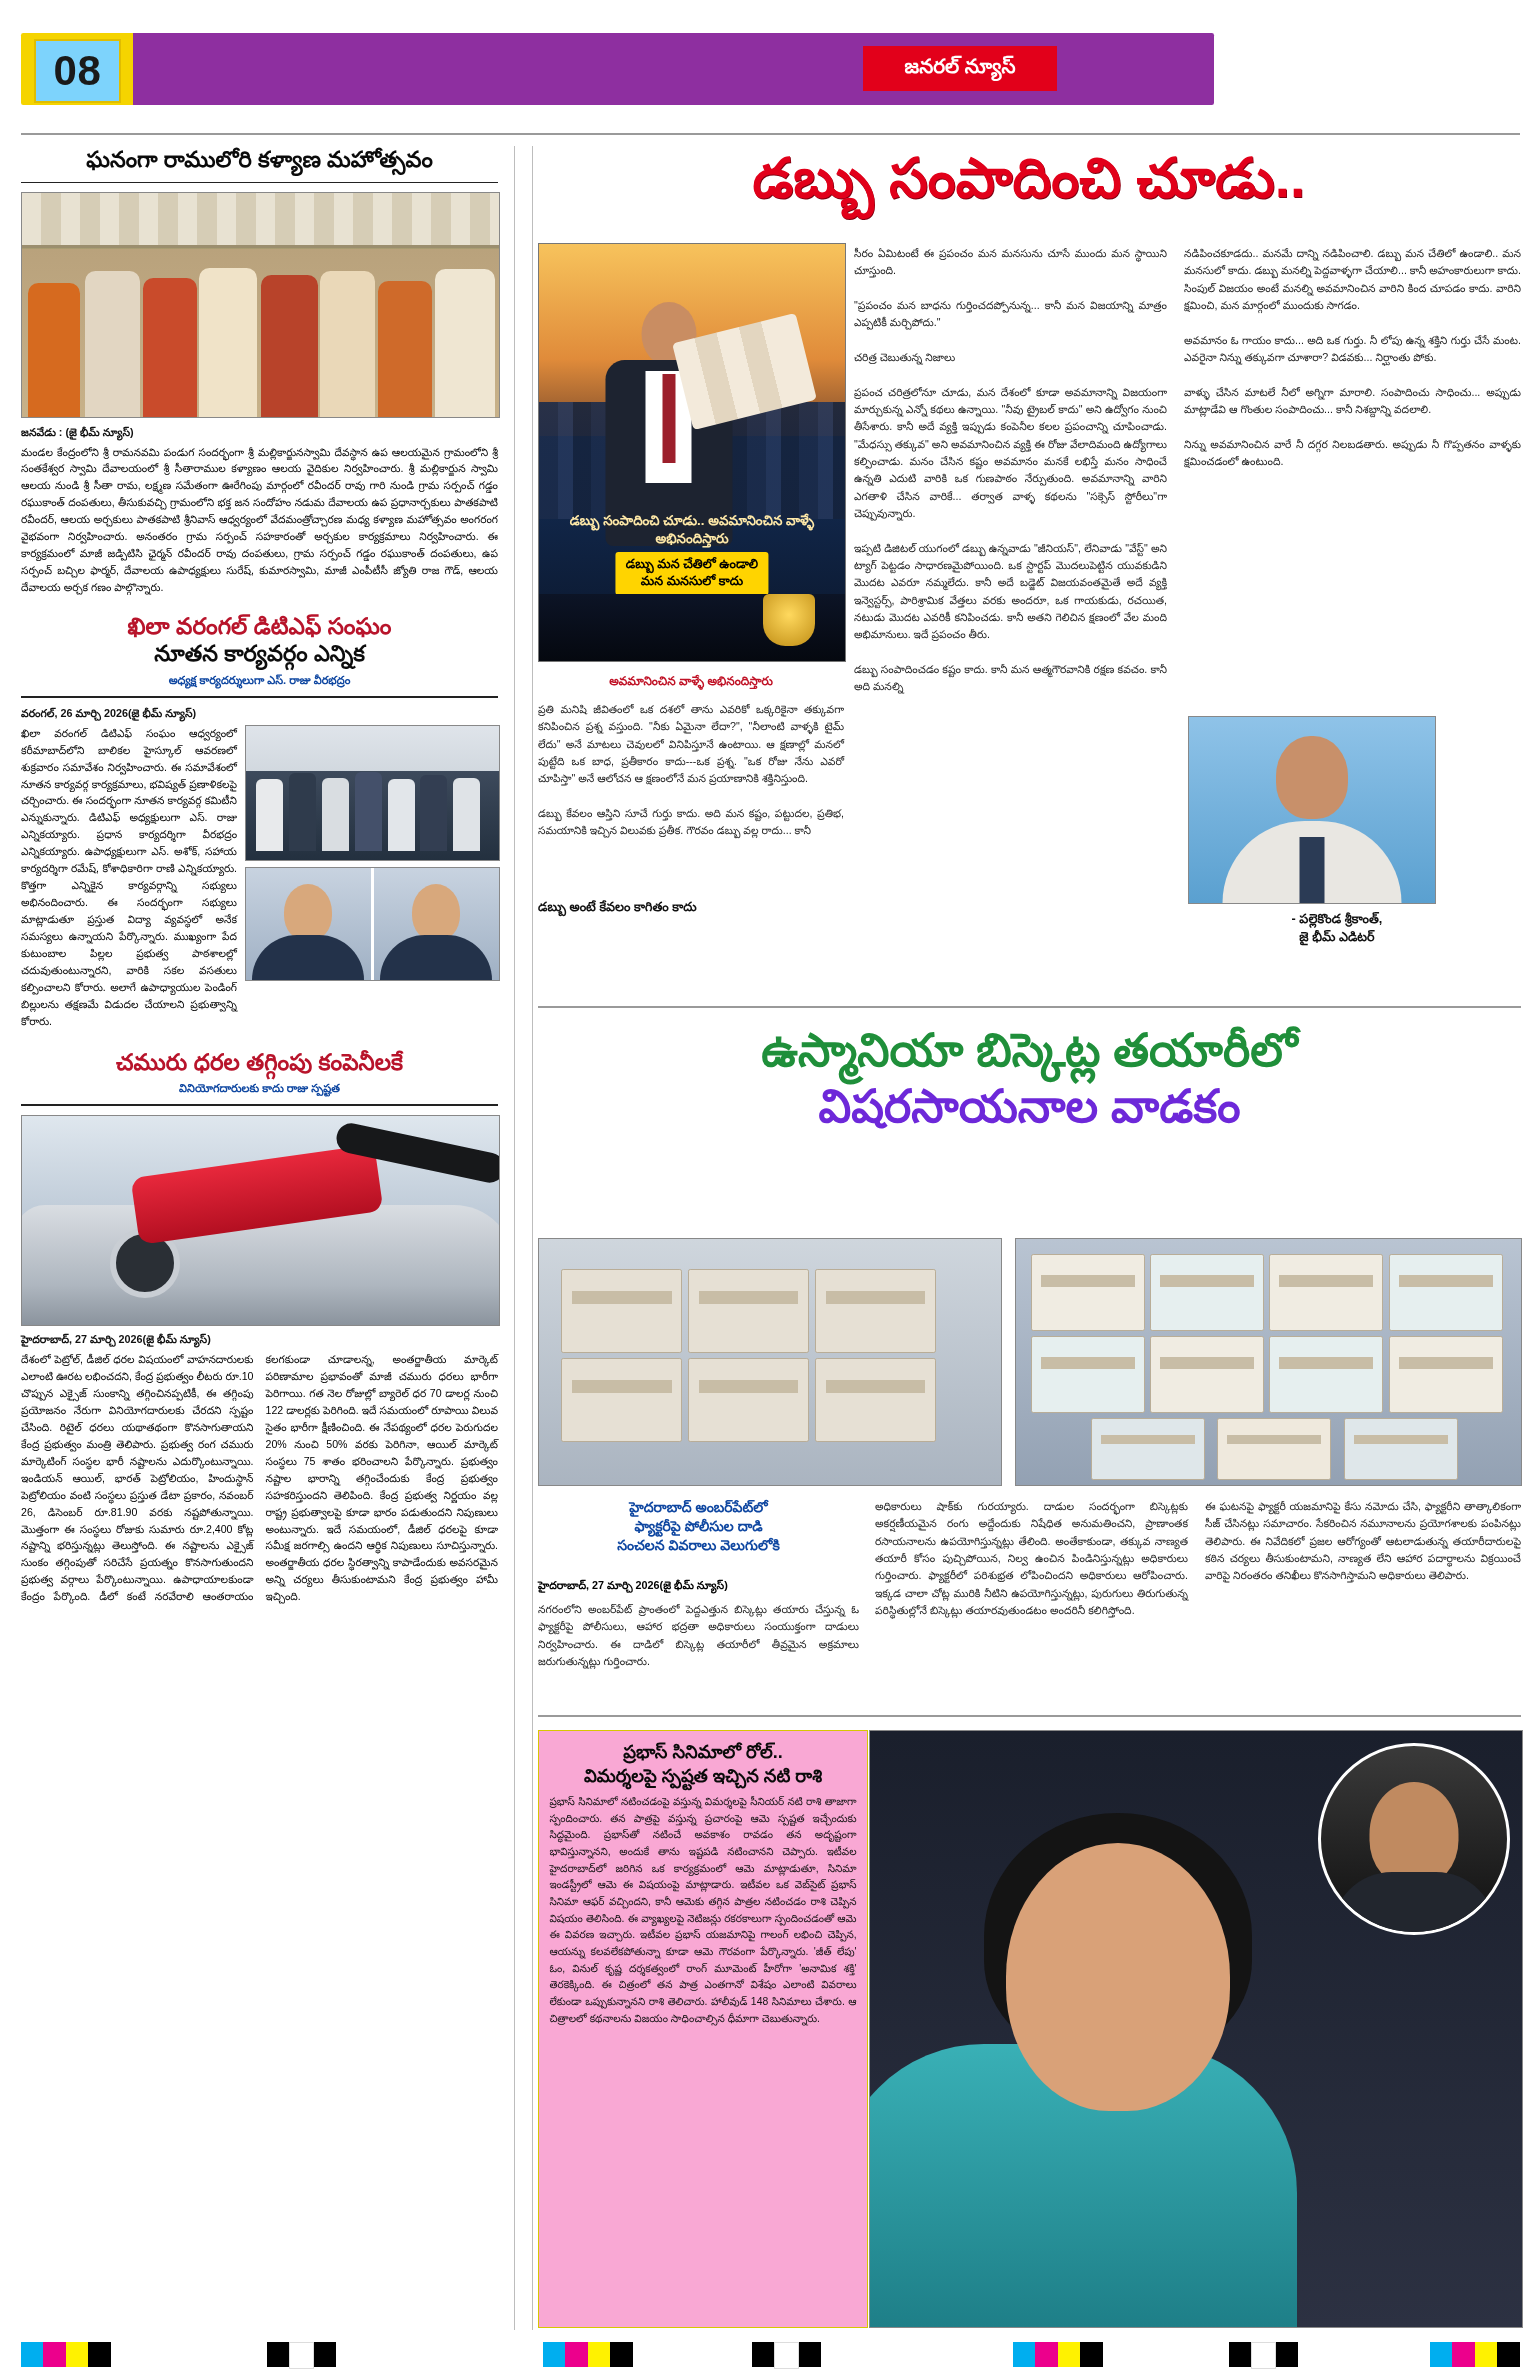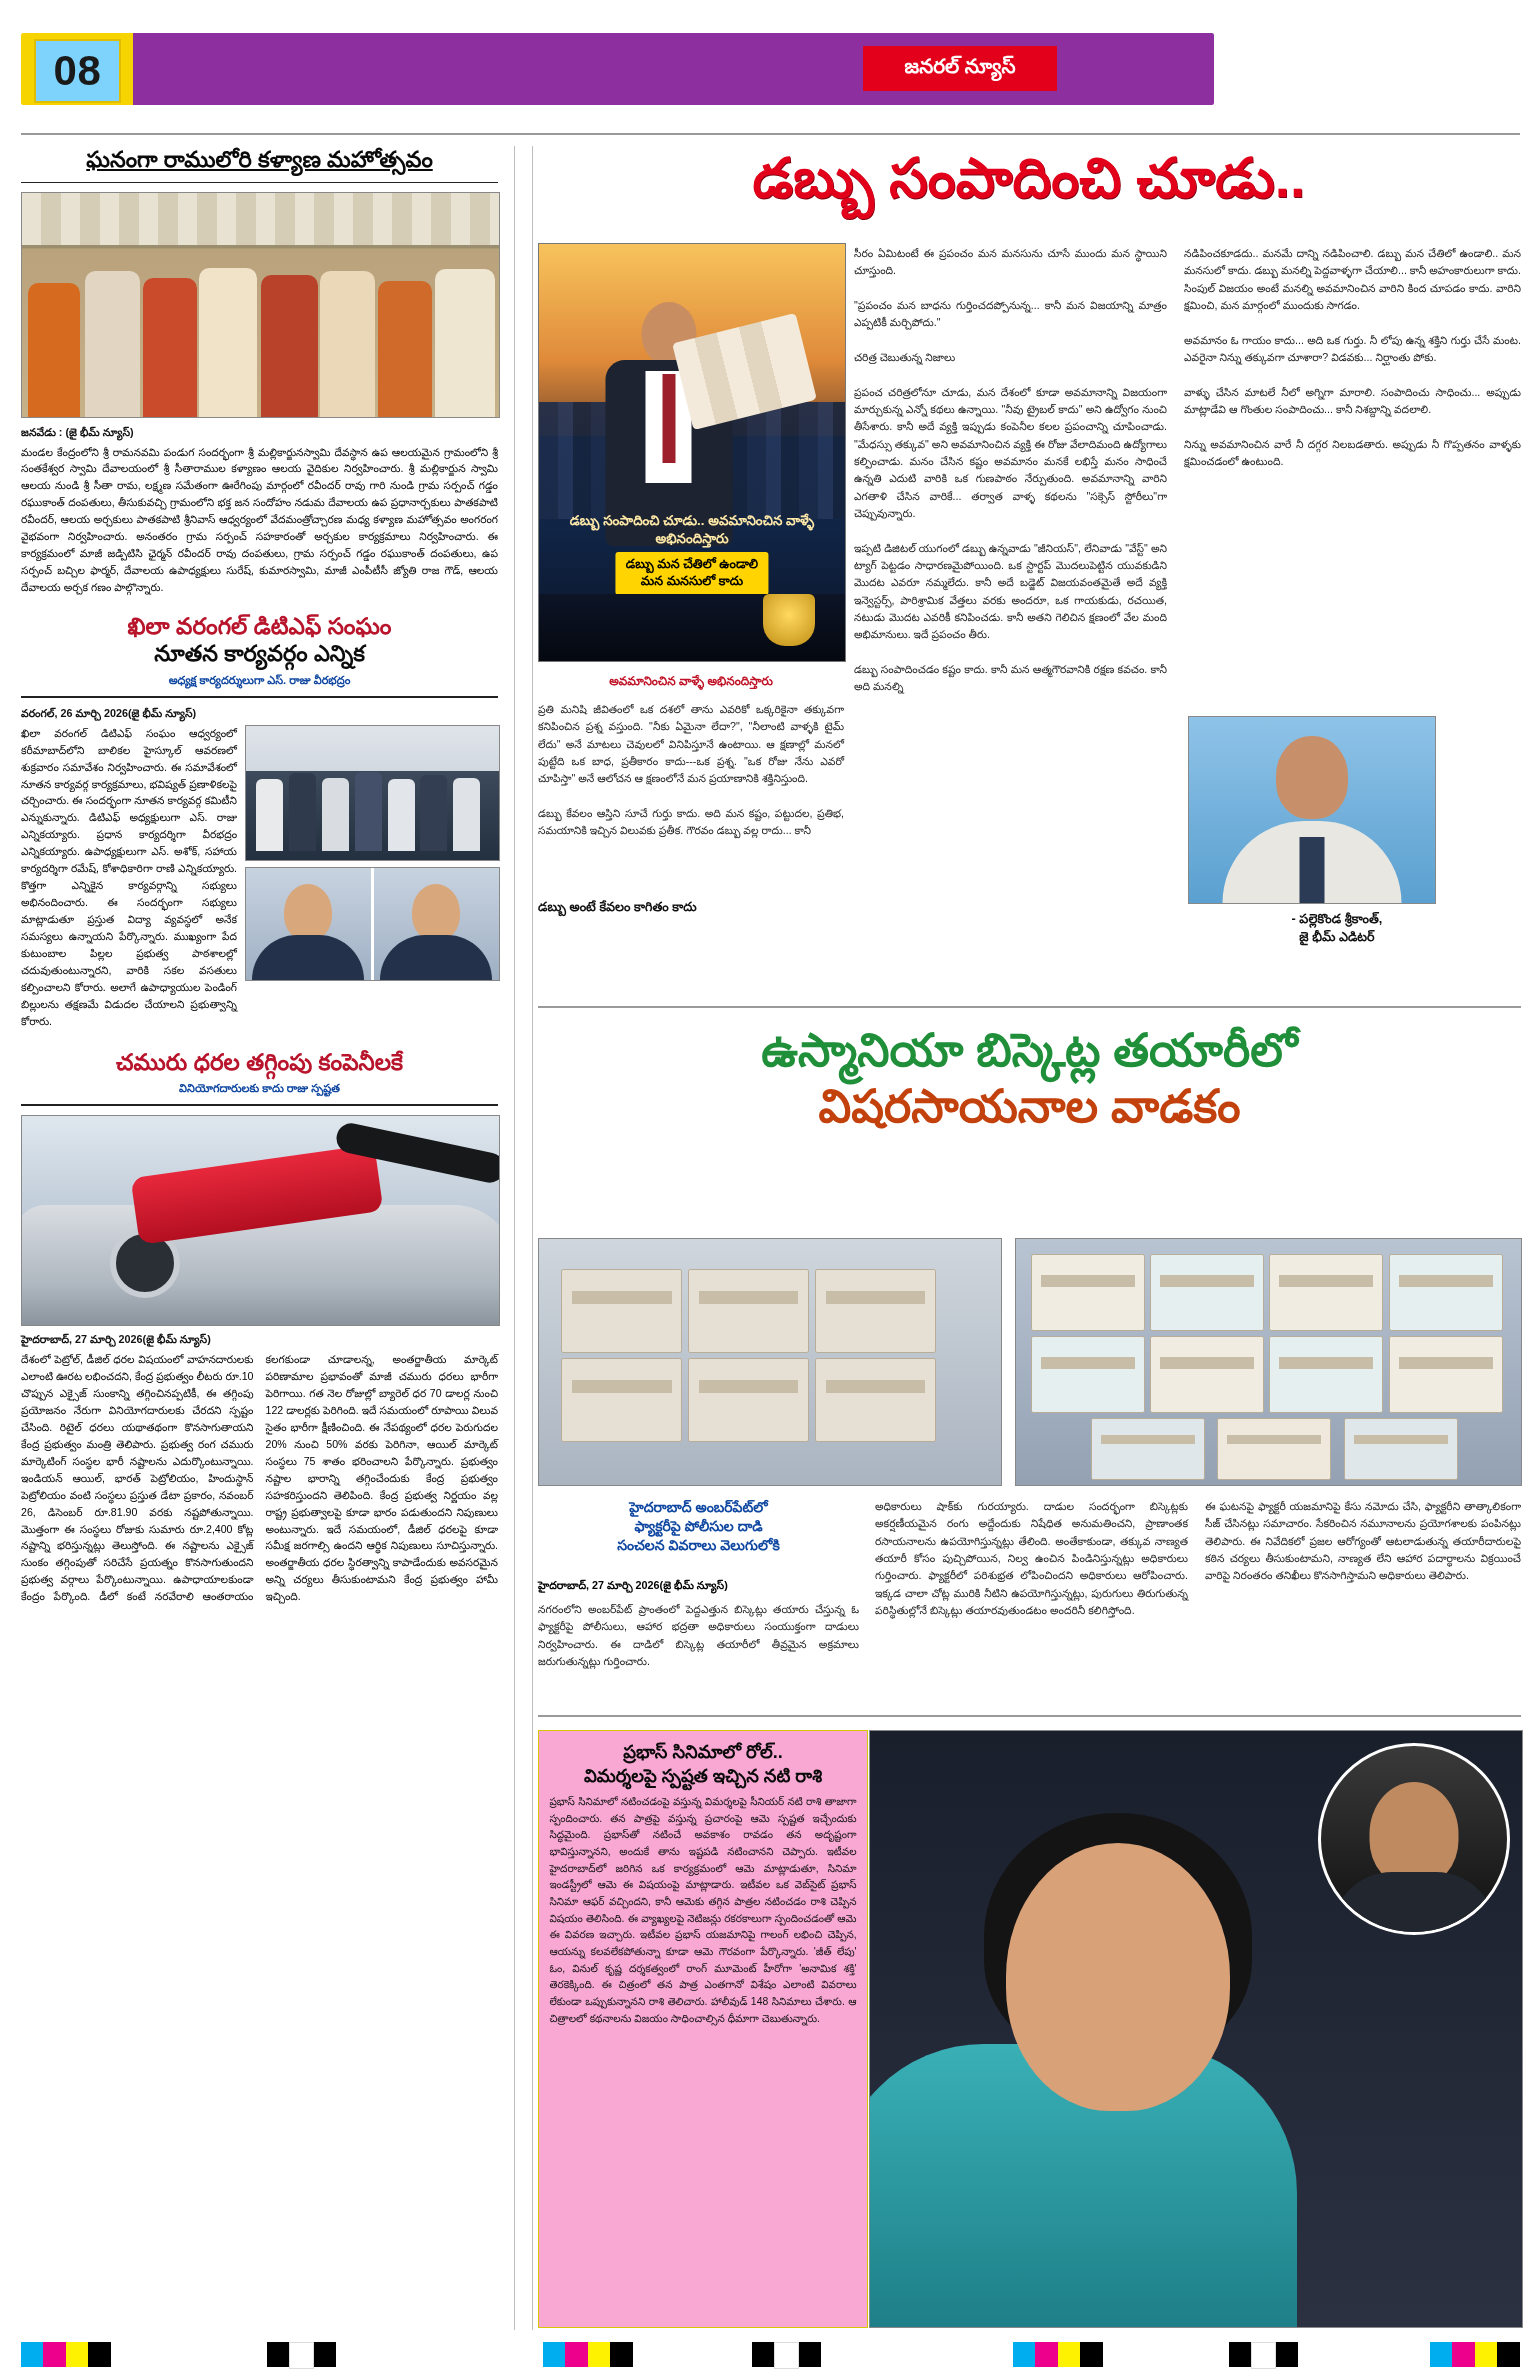--- a/index.html
+++ b/index.html
@@ -87,21 +87,21 @@
   
   .tel{font-family:"Liberation Sans", sans-serif;}
   .body-col{
     position:absolute;font-size:10.7px;line-height:1.62;color:#1a1a1a;
     text-align:justify;text-justify:inter-word;
   }
 
   
   .left-col{position:absolute;left:21px;top:146px;width:477px;}
   .box-head{
-    font-size:22.4px;font-weight:bold;color:#0b0b0b;text-align:center;line-height:1.25;text-decoration:underline;
+    font-size:22.4px;font-weight:bold;color:#0b0b0b;text-align:center;line-height:1.25;
   }
   .head-rule{height:1.5px;background:#222;margin:7.5px 0 9px 0;}
 
   .photo{
     position:relative;overflow:hidden;background:#cfd6dd;
   }
 
   
   .photo-ceremony{
     width:477px;height:224px;border:0.7px solid #888;
@@ -448,21 +448,21 @@
     <div class="tie2"></div>
   </div>
   <div class="author-name tel" style="left:1188px;top:911px;width:298px;">
     <div>- పల్లెకొండ శ్రీకాంత్,</div>
     <div>జై భీమ్ ఎడిటర్</div>
   </div>
 
   <div class="hrule" style="left:538px;top:1006px;width:983px;height:1.5px;"></div>
 
   <div class="main-head tel" style="left:538px;top:1026px;width:983px;font-size:46px;text-align:center;color:#1f8f3a;text-shadow:none;">ఉస్మానియా బిస్కెట్ల తయారీలో</div>
-  <div class="main-head tel" style="left:538px;top:1082px;width:983px;font-size:46px;text-align:center;color:#c2410c;text-shadow:none;">విషరసాయనాల వాడకం</div>
+  <div class="main-head tel" style="left:538px;top:1082px;width:983px;font-size:46px;text-align:center;color:#6d28d9;text-shadow:none;">విషరసాయనాల వాడకం</div>
 
   <div class="ph-biscuit" style="left:538px;top:1238px;width:462px;height:246px;">
     <div class="crate" style="left:22.4px;top:30px;width:119px;height:82px;"></div>
     <div class="crate" style="left:149px;top:30px;width:119px;height:82px;"></div>
     <div class="crate" style="left:276px;top:30px;width:119px;height:82px;"></div>
     <div class="crate" style="left:22.4px;top:119px;width:119px;height:82px;"></div>
     <div class="crate" style="left:149px;top:119px;width:119px;height:82px;"></div>
     <div class="crate" style="left:276px;top:119px;width:119px;height:82px;"></div>
   </div>
 

